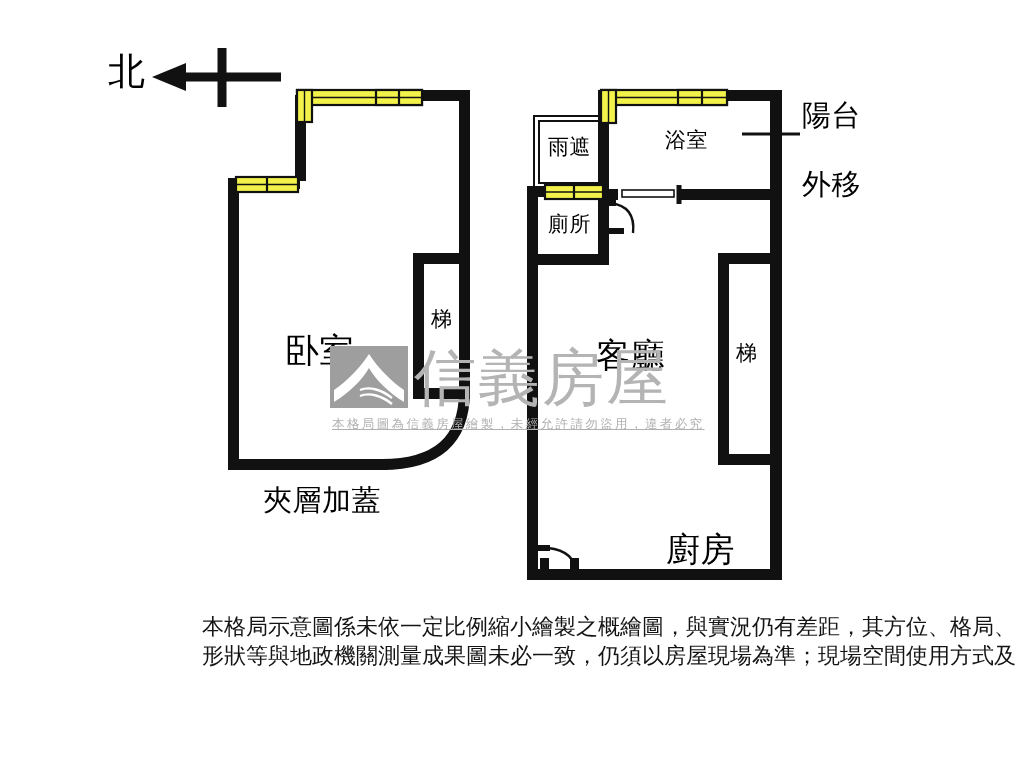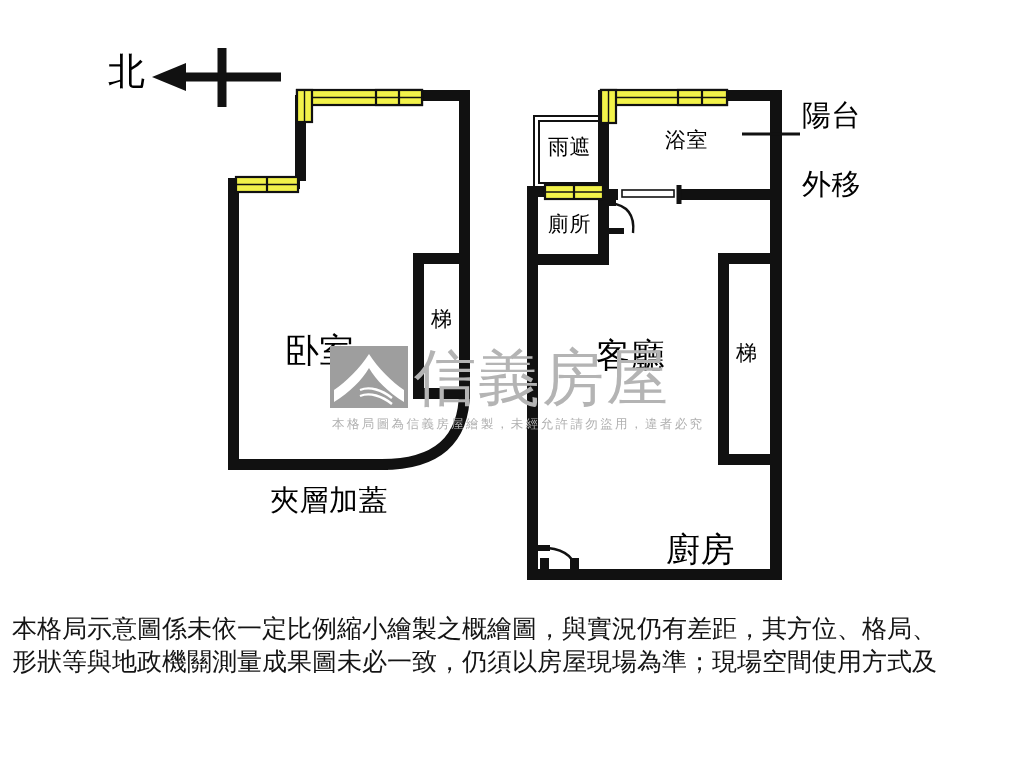--- a/index.html
+++ b/index.html
@@ -55,21 +55,20 @@
     font-weight: 400;
   }
   .lbl-room {
     font-size: 34px;
   }
   .lbl-room-sm {
     font-size: 21px;
   }
   .lbl-big {
     font-size: 29px;
-    margin-left: 7px;
   }
   .lbl-callout {
     font-size: 29px;
     line-height: 1.22;
   }
 
   
   #watermark {
     position: absolute;
     left: 330px;
@@ -103,33 +102,35 @@
   }
   #watermark .wm-sub {
     position: absolute;
     left: 2px;
     top: 84px;
     font-size: 12.5px;
     color: #b0b0b0;
     font-family: "Liberation Sans", "DejaVu Sans", sans-serif;
     letter-spacing: 2.4px;
     white-space: pre;
+    text-decoration: underline;
   }
 
   
   #disclaimer {
     position: absolute;
     left: 12px;
     top: 612px;
     width: 1004px;
     color: #141414;
     font-family: "Liberation Serif", "DejaVu Serif", serif;
-    font-size: 25px;
+    font-size: 22px;
     line-height: 1.33;
     letter-spacing: 0px;
+    text-align: right;
   }
   #disclaimer .dl-line {
     white-space: pre;
     display: block;
   }
 </style>
 </head>
 <body>
 
 <div id="plan-root">

